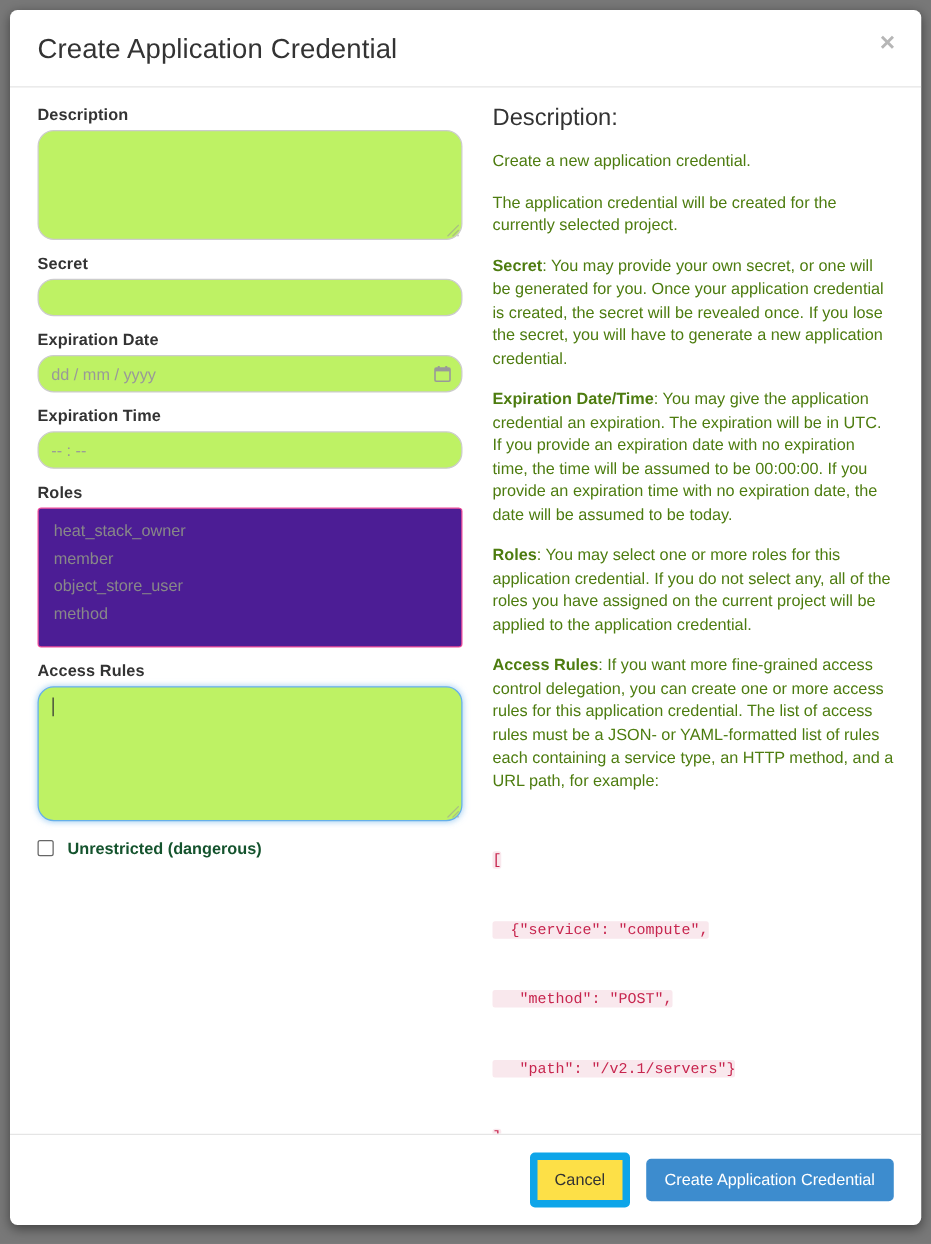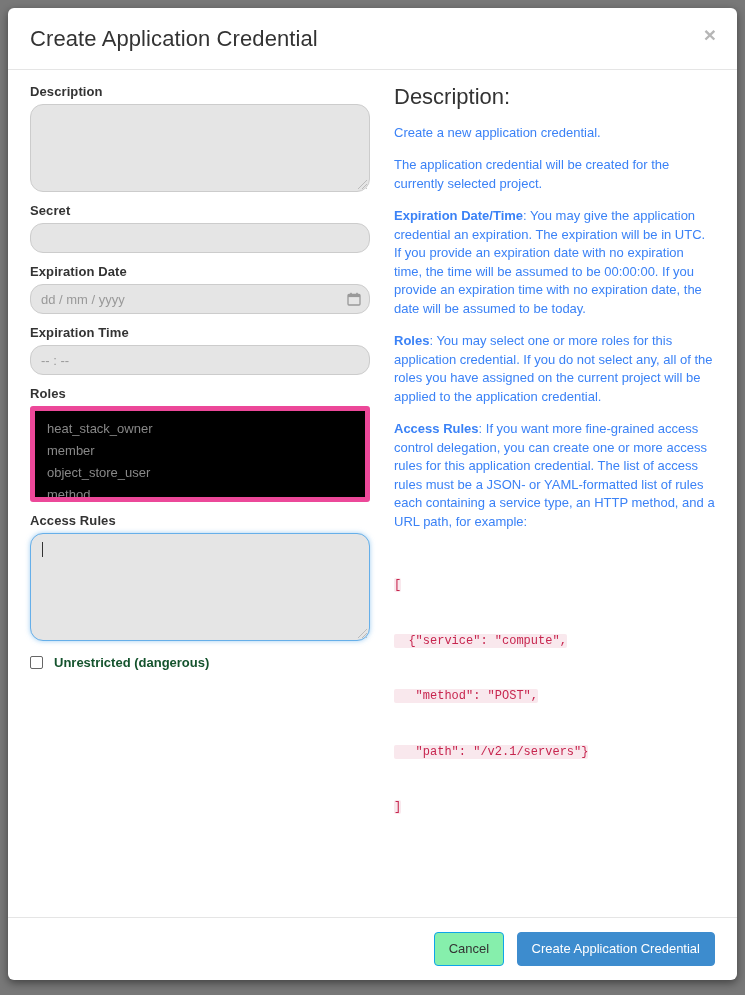--- a/index.html
+++ b/index.html
@@ -82,21 +82,21 @@
   }
   .req-star { color: #4a90d9; font-weight: normal; font-size: 13px; }
   .form-control {
     display: block;
     width: 100%;
     height: 30px;
     padding: 5px 10px;
     font-size: 13px;
     font-family: "Liberation Sans", sans-serif;
     color: #555;
-    background: #e5e5e5;
+    background: #bef264;
     border: 1px solid #ccc;
     border-radius: 13px;
     outline: none;
   }
   .form-control::placeholder { color: #999; }
   textarea.form-control {
     height: 88px;
     resize: none;
     line-height: 1.4;
   }
@@ -124,25 +124,25 @@
   .date-wrap input { padding-right: 30px; }
   .cal-icon {
     position: absolute;
     right: 9px; top: 50%;
     transform: translateY(-50%);
     width: 14px; height: 14px;
     pointer-events: none;
   }
   
   .roles-box {
-    border: 5px solid #ec4899;
+    border: 1px solid #ec4899;
     border-radius: 3px;
-    height: 96px;
+    height: 112px;
     padding: 7px 0 0 0;
-    background: #000000;
+    background: #4c1d95;
     overflow: hidden;
   }
   .role-item {
     font-size: 13px;
     color: #888;
     padding: 1px 12px;
     line-height: 20px;
     cursor: pointer;
   }
   
@@ -162,30 +162,30 @@
   }
   .cb-label {
     font-size: 13px;
     font-weight: bold;
     color: #14532d;
     cursor: pointer;
     text-align: right;
   }
   
   .desc-title {
-    font-size: 22px;
+    font-size: 19px;
     font-weight: 400;
     color: #333;
     margin: 0 0 13px 0;
     line-height: 1.2;
   }
   .desc-p {
     font-size: 13px;
     line-height: 18.5px;
-    color: #3b82f6;
+    color: #4d7c0f;
     margin: 0 0 14px 0;
   }
   .desc-p b { font-weight: bold; }
   .code-block {
     margin: 0 0 0 0;
     font-family: "Liberation Mono", monospace;
     font-size: 12px;
     line-height: 18.5px;
     white-space: pre;
   }
@@ -206,22 +206,22 @@
     display: inline-block;
     font-size: 13px;
     font-family: "Liberation Sans", sans-serif;
     padding: 7px 14px;
     border-radius: 4px;
     cursor: pointer;
     line-height: 1.4;
     vertical-align: middle;
   }
   .btn-default {
-    background: #86efac;
-    border: 1px solid #0ea5e9;
+    background: #fde047;
+    border: 6px solid #0ea5e9;
     color: #333;
   }
   .btn-primary {
     background: #3d8cce;
     border: 1px solid #3d8cce;
     color: #fff;
     margin-left: 8px;
   }
 </style>
 </head>
@@ -302,20 +302,21 @@
 
     </div>
 
     <div class="col-right">
       <h2 class="desc-title">Description:</h2>
 
       <p class="desc-p"><span>Create a new application credential.</span></p>
 
       <p class="desc-p"><span>The application credential will be created for the currently selected project.</span></p>
 
+      <p class="desc-p"><b>Secret</b><span>: You may provide your own secret, or one will be generated for you. Once your application credential is created, the secret will be revealed once. If you lose the secret, you will have to generate a new application credential.</span></p>
 
       <p class="desc-p"><b>Expiration Date/Time</b><span>: You may give the application credential an expiration. The expiration will be in UTC. If you provide an expiration date with no expiration time, the time will be assumed to be 00:00:00. If you provide an expiration time with no expiration date, the date will be assumed to be today.</span></p>
 
       <p class="desc-p"><b>Roles</b><span>: You may select one or more roles for this application credential. If you do not select any, all of the roles you have assigned on the current project will be applied to the application credential.</span></p>
 
       <p class="desc-p" style="margin-bottom:8px"><b>Access Rules</b><span>: If you want more fine-grained access control delegation, you can create one or more access rules for this application credential. The list of access rules must be a JSON- or YAML-formatted list of rules each containing a service type, an HTTP method, and a URL path, for example:</span></p>
 
       <div class="code-block">
         <span class="code-line"><span>[</span></span>
         <span class="code-line"><span>  {"service": "compute",</span></span>

